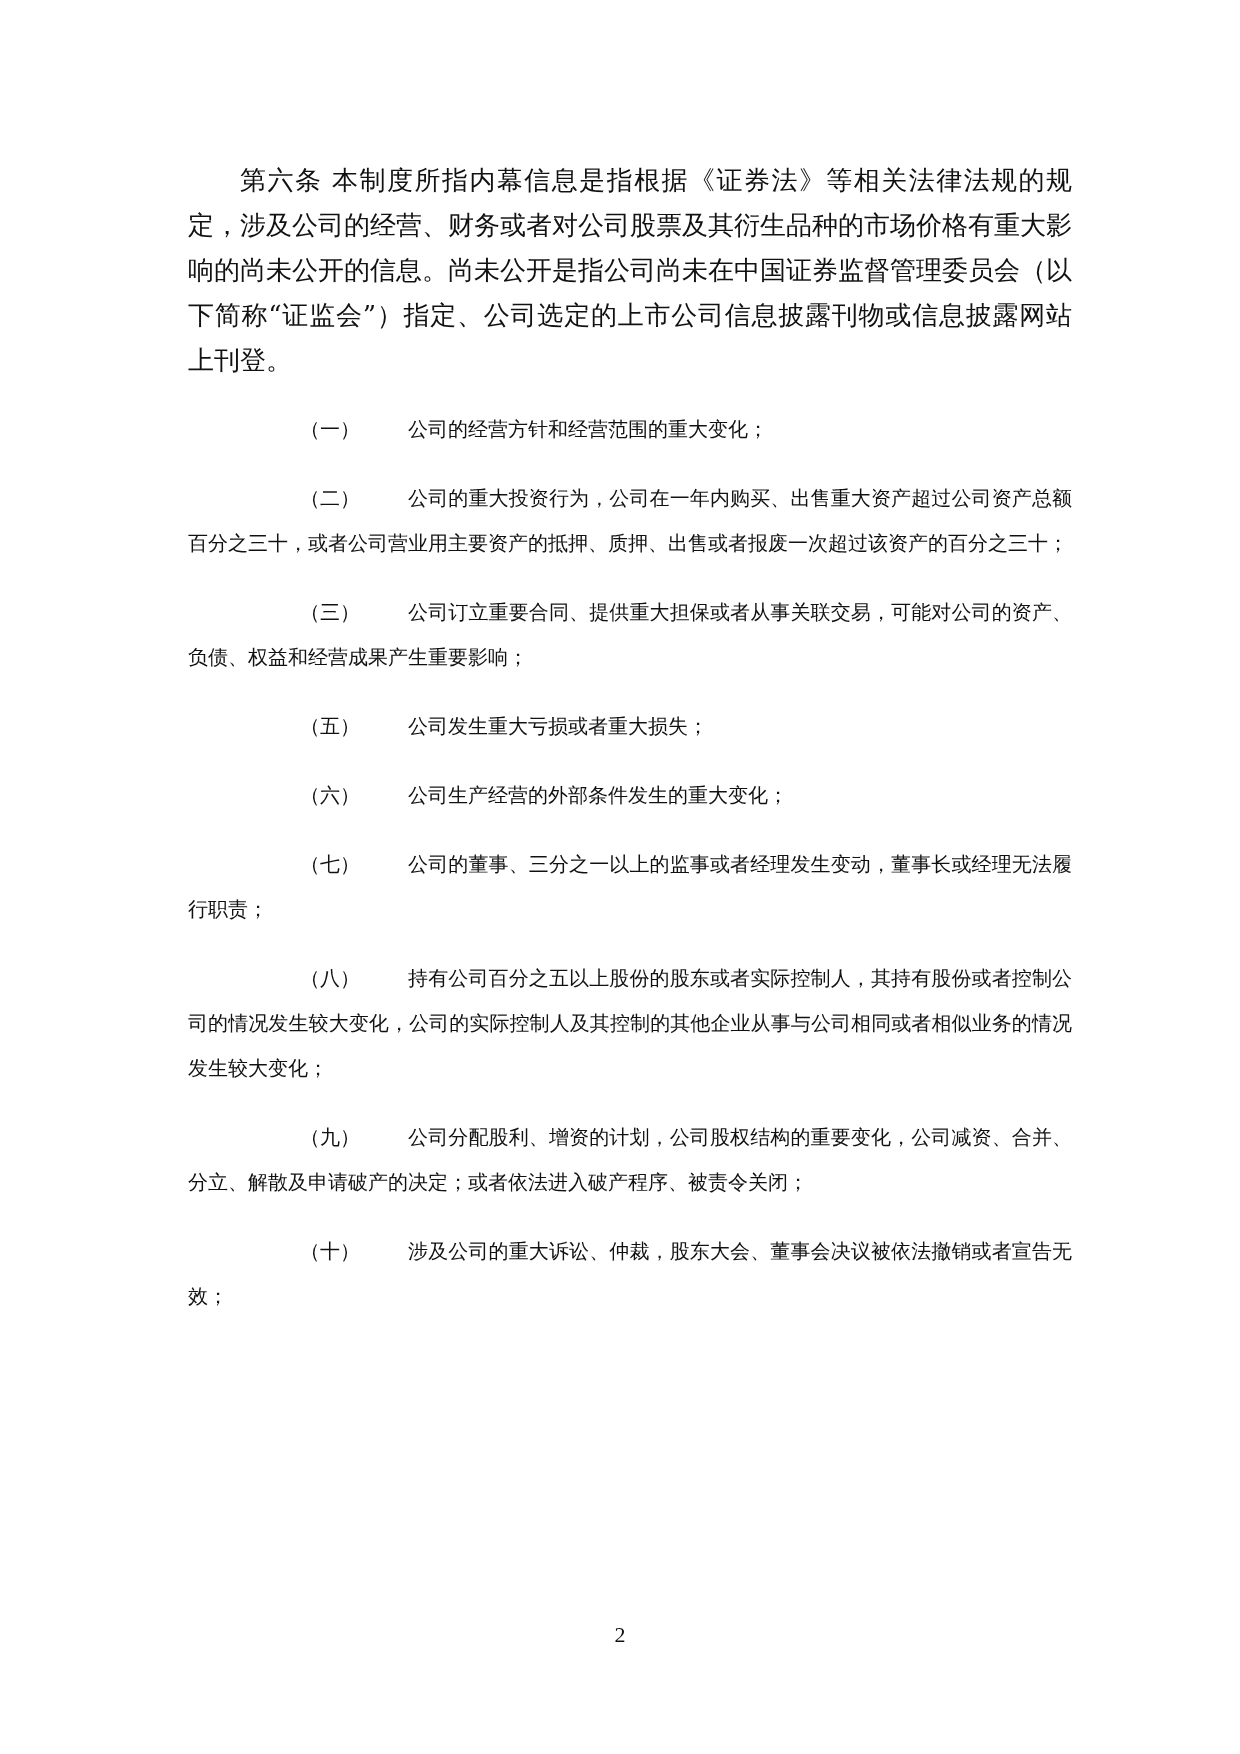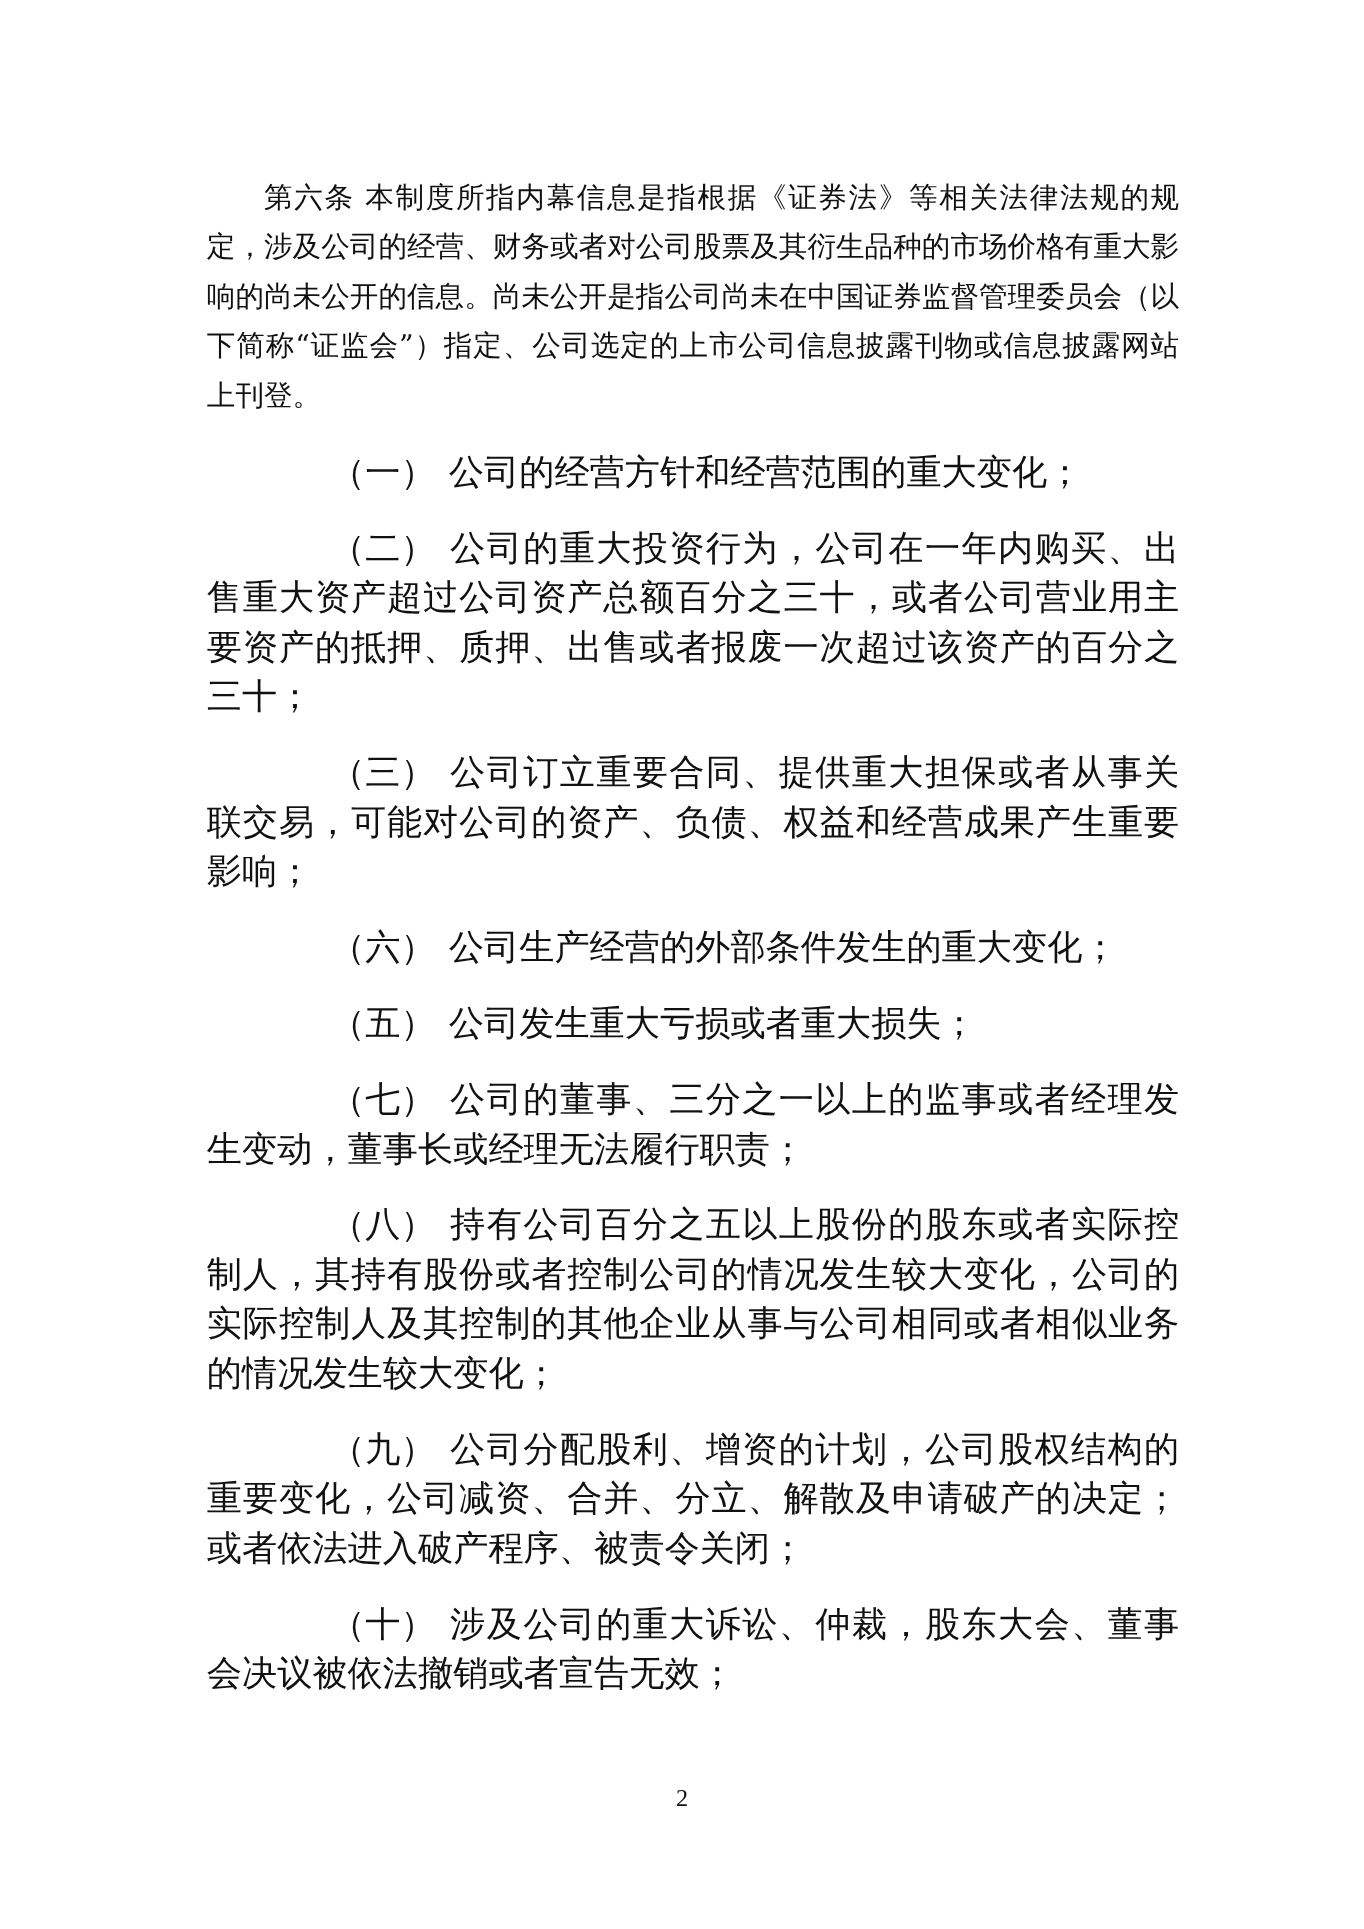--- a/index.html
+++ b/index.html
@@ -1,38 +1,38 @@
 <!DOCTYPE html>
 <html><head>
 <meta charset="utf-8">
 <style>
   html, body { margin: 0; padding: 0; background: #ffffff; }
   body { width: 1240px; height: 1754px; position: relative; overflow: hidden;
          font-family: "DejaVu Serif", "Liberation Serif", serif; color: #111; }
   .page { position: absolute; left: 0; top: 0; width: 1240px; height: 1695px; background: #fff; }
   .content { position: absolute; left: 188px; top: 158px; width: 884px; }
   .para { font-size: 26px; line-height: 45px; margin: 0 0 24px 0; text-align: justify; text-indent: 52px; white-space: normal; }
-  .item { font-size: 32px; line-height: 45px; margin: 0 0 24px 0; text-align: justify; text-indent: 112px; position: relative; }
+  .item { font-size: 20px; line-height: 45px; margin: 0 0 24px 0; text-align: justify; text-indent: 112px; position: relative; }
   .item .num { display: inline-block; width: 108px; text-indent: 0; }
   .item .num-wide { width: 108px; }
   .page-number { position: absolute; top: 1622px; left: 0; width: 1240px; text-align: center;
                  font-family: "Liberation Serif", serif; font-size: 22px; color: #111; }
 </style>
 </head>
 <body>
 
 <div class="page">
   <div class="content">
     <p class="para">第六条 本制度所指内幕信息是指根据《证券法》等相关法律法规的规定，涉及公司的经营、财务或者对公司股票及其衍生品种的市场价格有重大影响的尚未公开的信息。尚未公开是指公司尚未在中国证券监督管理委员会（以下简称“证监会”）指定、公司选定的上市公司信息披露刊物或信息披露网站上刊登。</p>
 
     <p class="item"><span class="num">（一）</span><span>公司的经营方针和经营范围的重大变化；</span></p>
     <p class="item"><span class="num">（二）</span><span>公司的重大投资行为，公司在一年内购买、出售重大资产超过公司资产总额百分之三十，或者公司营业用主要资产的抵押、质押、出售或者报废一次超过该资产的百分之三十；</span></p>
     <p class="item"><span class="num">（三）</span><span>公司订立重要合同、提供重大担保或者从事关联交易，可能对公司的资产、负债、权益和经营成果产生重要影响；</span></p>
+    <p class="item"><span class="num">（五）</span><span>公司发生重大亏损或者重大损失；</span></p>
     <p class="item"><span class="num">（六）</span><span>公司生产经营的外部条件发生的重大变化；</span></p>
-    <p class="item"><span class="num">（五）</span><span>公司发生重大亏损或者重大损失；</span></p>
     <p class="item"><span class="num">（七）</span><span>公司的董事、三分之一以上的监事或者经理发生变动，董事长或经理无法履行职责；</span></p>
     <p class="item"><span class="num">（八）</span><span>持有公司百分之五以上股份的股东或者实际控制人，其持有股份或者控制公司的情况发生较大变化，公司的实际控制人及其控制的其他企业从事与公司相同或者相似业务的情况发生较大变化；</span></p>
     <p class="item"><span class="num">（九）</span><span>公司分配股利、增资的计划，公司股权结构的重要变化，公司减资、合并、分立、解散及申请破产的决定；或者依法进入破产程序、被责令关闭；</span></p>
     <p class="item"><span class="num">（十）</span><span>涉及公司的重大诉讼、仲裁，股东大会、董事会决议被依法撤销或者宣告无效；</span></p>
   </div>
 
   <div class="page-number">2</div>
 </div>
 
 </body></html>

